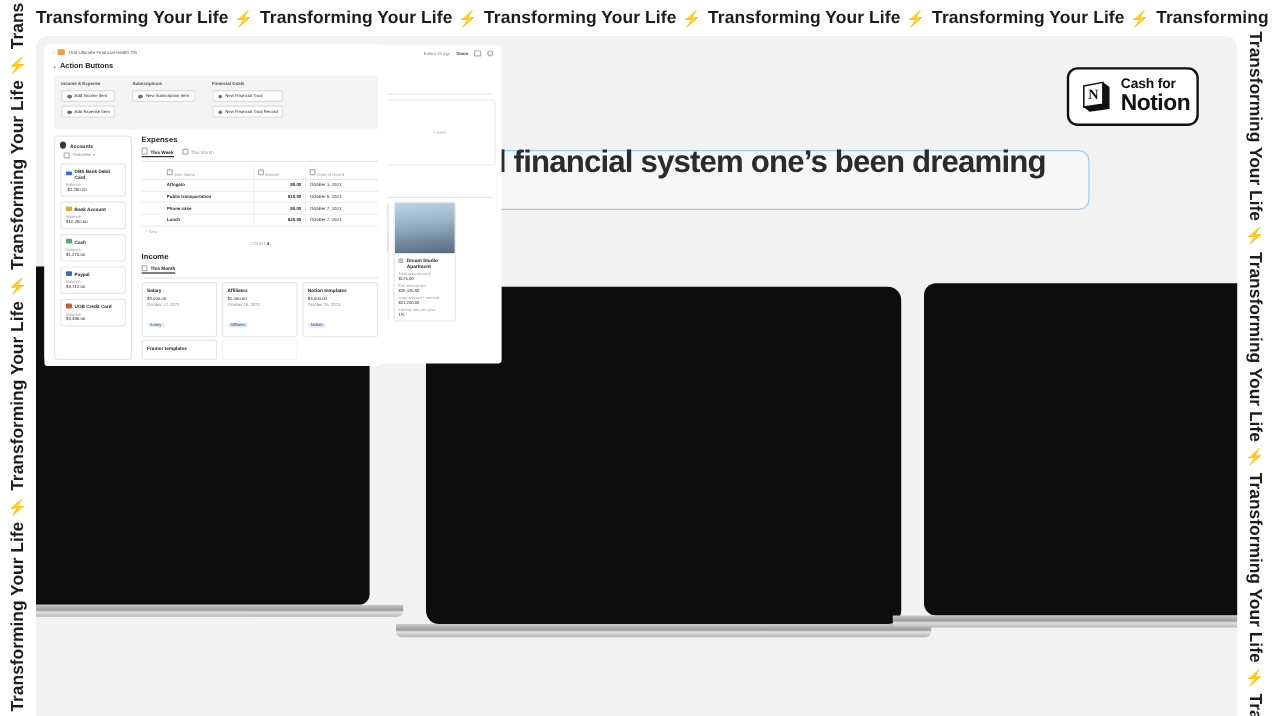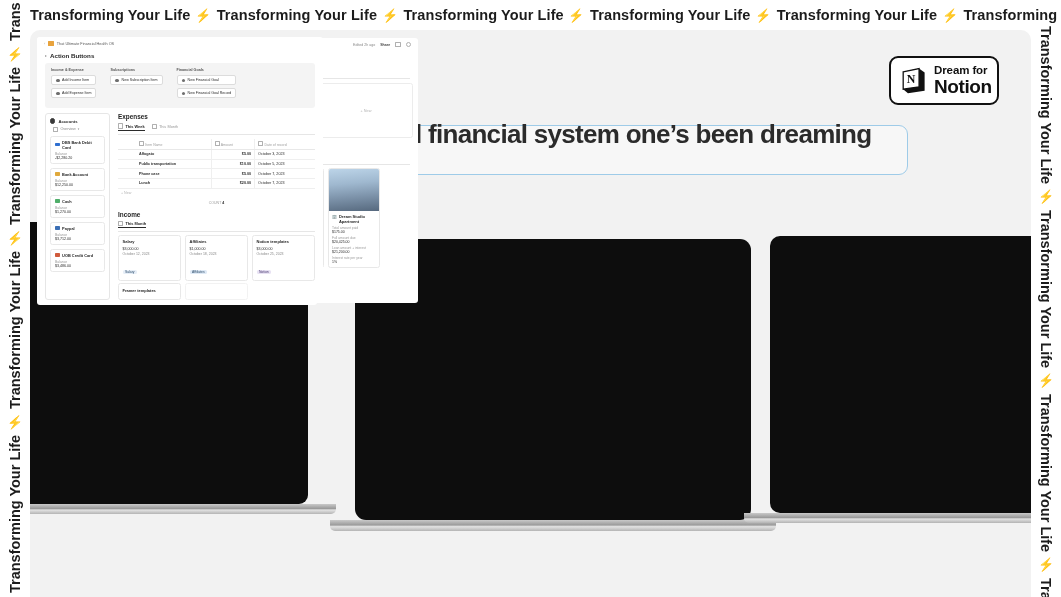--- a/index.html
+++ b/index.html
@@ -225,21 +225,21 @@
 
 <div class="card">
 
   <div class="badge">
     <svg class="badge-logo" viewBox="0 0 34 36">
       <path d="M4 7 L24 3 L31 8 L31 31 L10 34 L4 29 Z" fill="#111"></path>
       <path d="M4 7 L24 3 L24 26 L4 29 Z" fill="#fff" stroke="#111" stroke-width="1.6"></path>
       <text x="14" y="21" font-family="Liberation Serif, serif" font-size="15" font-weight="700" fill="#111" text-anchor="middle">N</text>
     </svg>
     <div class="badge-text">
-      <div class="badge-made">Dream for</div>
+      <div class="badge-made">Cash for</div>
       <div class="badge-notion">Notion</div>
     </div>
   </div>
 
   <div class="headline">
     <span>The all-in-one personal financial system one’s been dreaming of.</span>
   </div>
 
   <div class="device" id="dev-left"></div>
   <div class="screen" id="scr-left">

